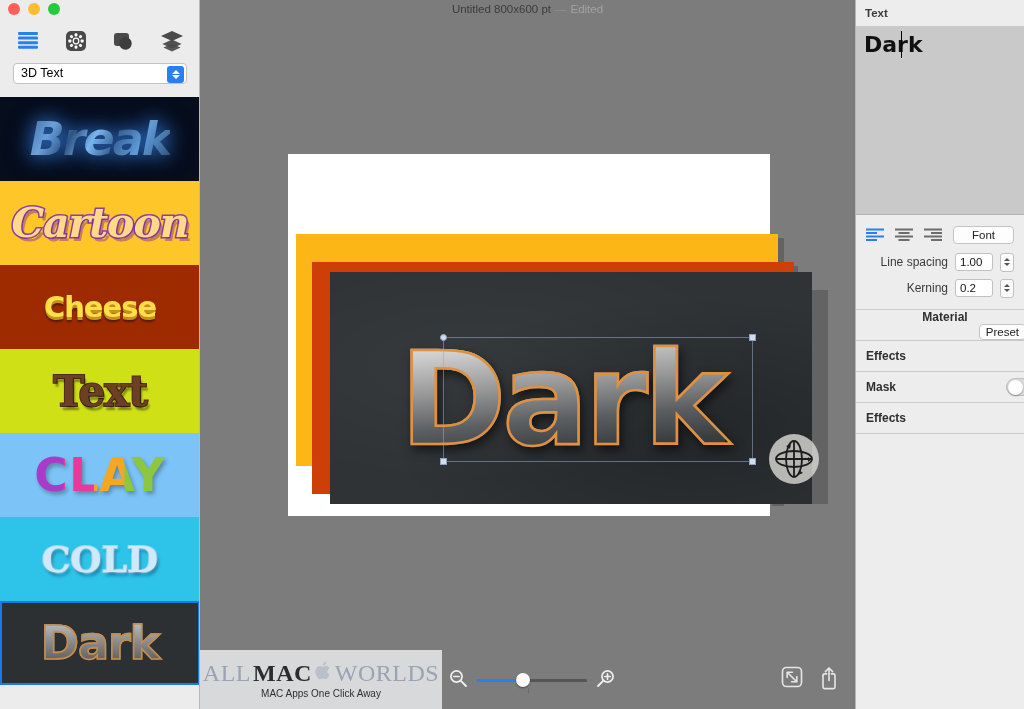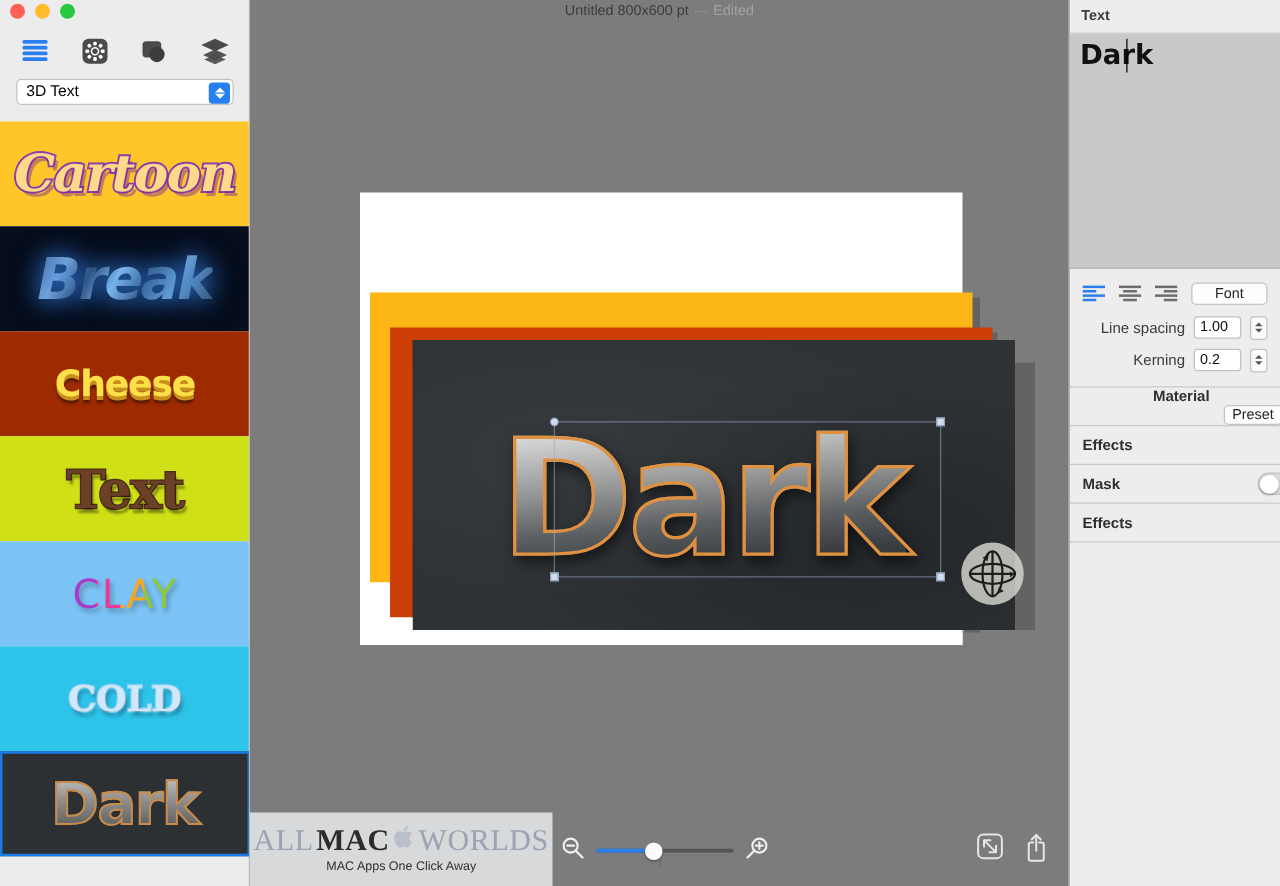--- a/index.html
+++ b/index.html
@@ -131,30 +131,30 @@
     font-family: "DejaVu Serif", serif;
     font-weight: bold; font-size: 42px; letter-spacing: -1px;
     color: #6b4025;
     -webkit-text-stroke: 2px #4d2c18;
     paint-order: stroke fill;
     text-shadow: 2px 4px 2px rgba(0,0,0,.4);
   }
   .p-clay { background: #7cc4f7; }
   .p-clay .preset-label {
     font-family: "DejaVu Sans", sans-serif;
-    font-weight: normal; font-size: 32px; letter-spacing: 1px;
+    font-weight: bold; font-size: 46px; letter-spacing: 1px;
     background: linear-gradient(90deg,#a83cc8 0%,#a83cc8 22%,#e83a9b 23%,#e83a9b 45%,#f5a623 46%,#f5a623 68%,#8dc63f 69%,#8dc63f 100%);
     -webkit-background-clip: text; background-clip: text;
     -webkit-text-fill-color: transparent;
     filter: drop-shadow(2px 3px 2px rgba(0,0,0,.3));
   }
   .p-cold { background: #2ec4ea; }
   .p-cold .preset-label {
     font-family: "DejaVu Serif", serif;
-    font-weight: bold; font-size: 28px; letter-spacing: 0px;
+    font-weight: bold; font-size: 36px; letter-spacing: 0px;
     color: #cfe9fb;
     -webkit-text-stroke: 2px #9fd4f2;
     paint-order: stroke fill;
     text-shadow: 2px 4px 3px rgba(0,40,70,.35);
   }
   .p-dark { background: #2d3033; }
   .p-dark .preset-label {
     font-family: "DejaVu Sans", sans-serif;
     font-weight: bold; font-size: 46px; letter-spacing: -1px;
     color: #4a4d50;
@@ -508,25 +508,25 @@
       <div id="preset-select">
         <span>3D Text</span>
         <span id="preset-stepper">
           <span class="step-tri up"></span>
           <span class="step-tri down"></span>
         </span>
       </div>
     </div>
 
     <div id="preset-list">
+      <div class="preset-item p-break">
+        <span class="preset-label">Break</span>
+      </div>
       <div class="preset-item p-cartoon">
         <span class="preset-label">Cartoon</span>
-      </div>
-      <div class="preset-item p-break">
-        <span class="preset-label">Break</span>
       </div>
       <div class="preset-item p-cheese">
         <span class="preset-label">Cheese</span>
       </div>
       <div class="preset-item p-choco">
         <span class="preset-label">Text</span>
       </div>
       <div class="preset-item p-clay">
         <span class="preset-label">CLAY</span>
       </div>

